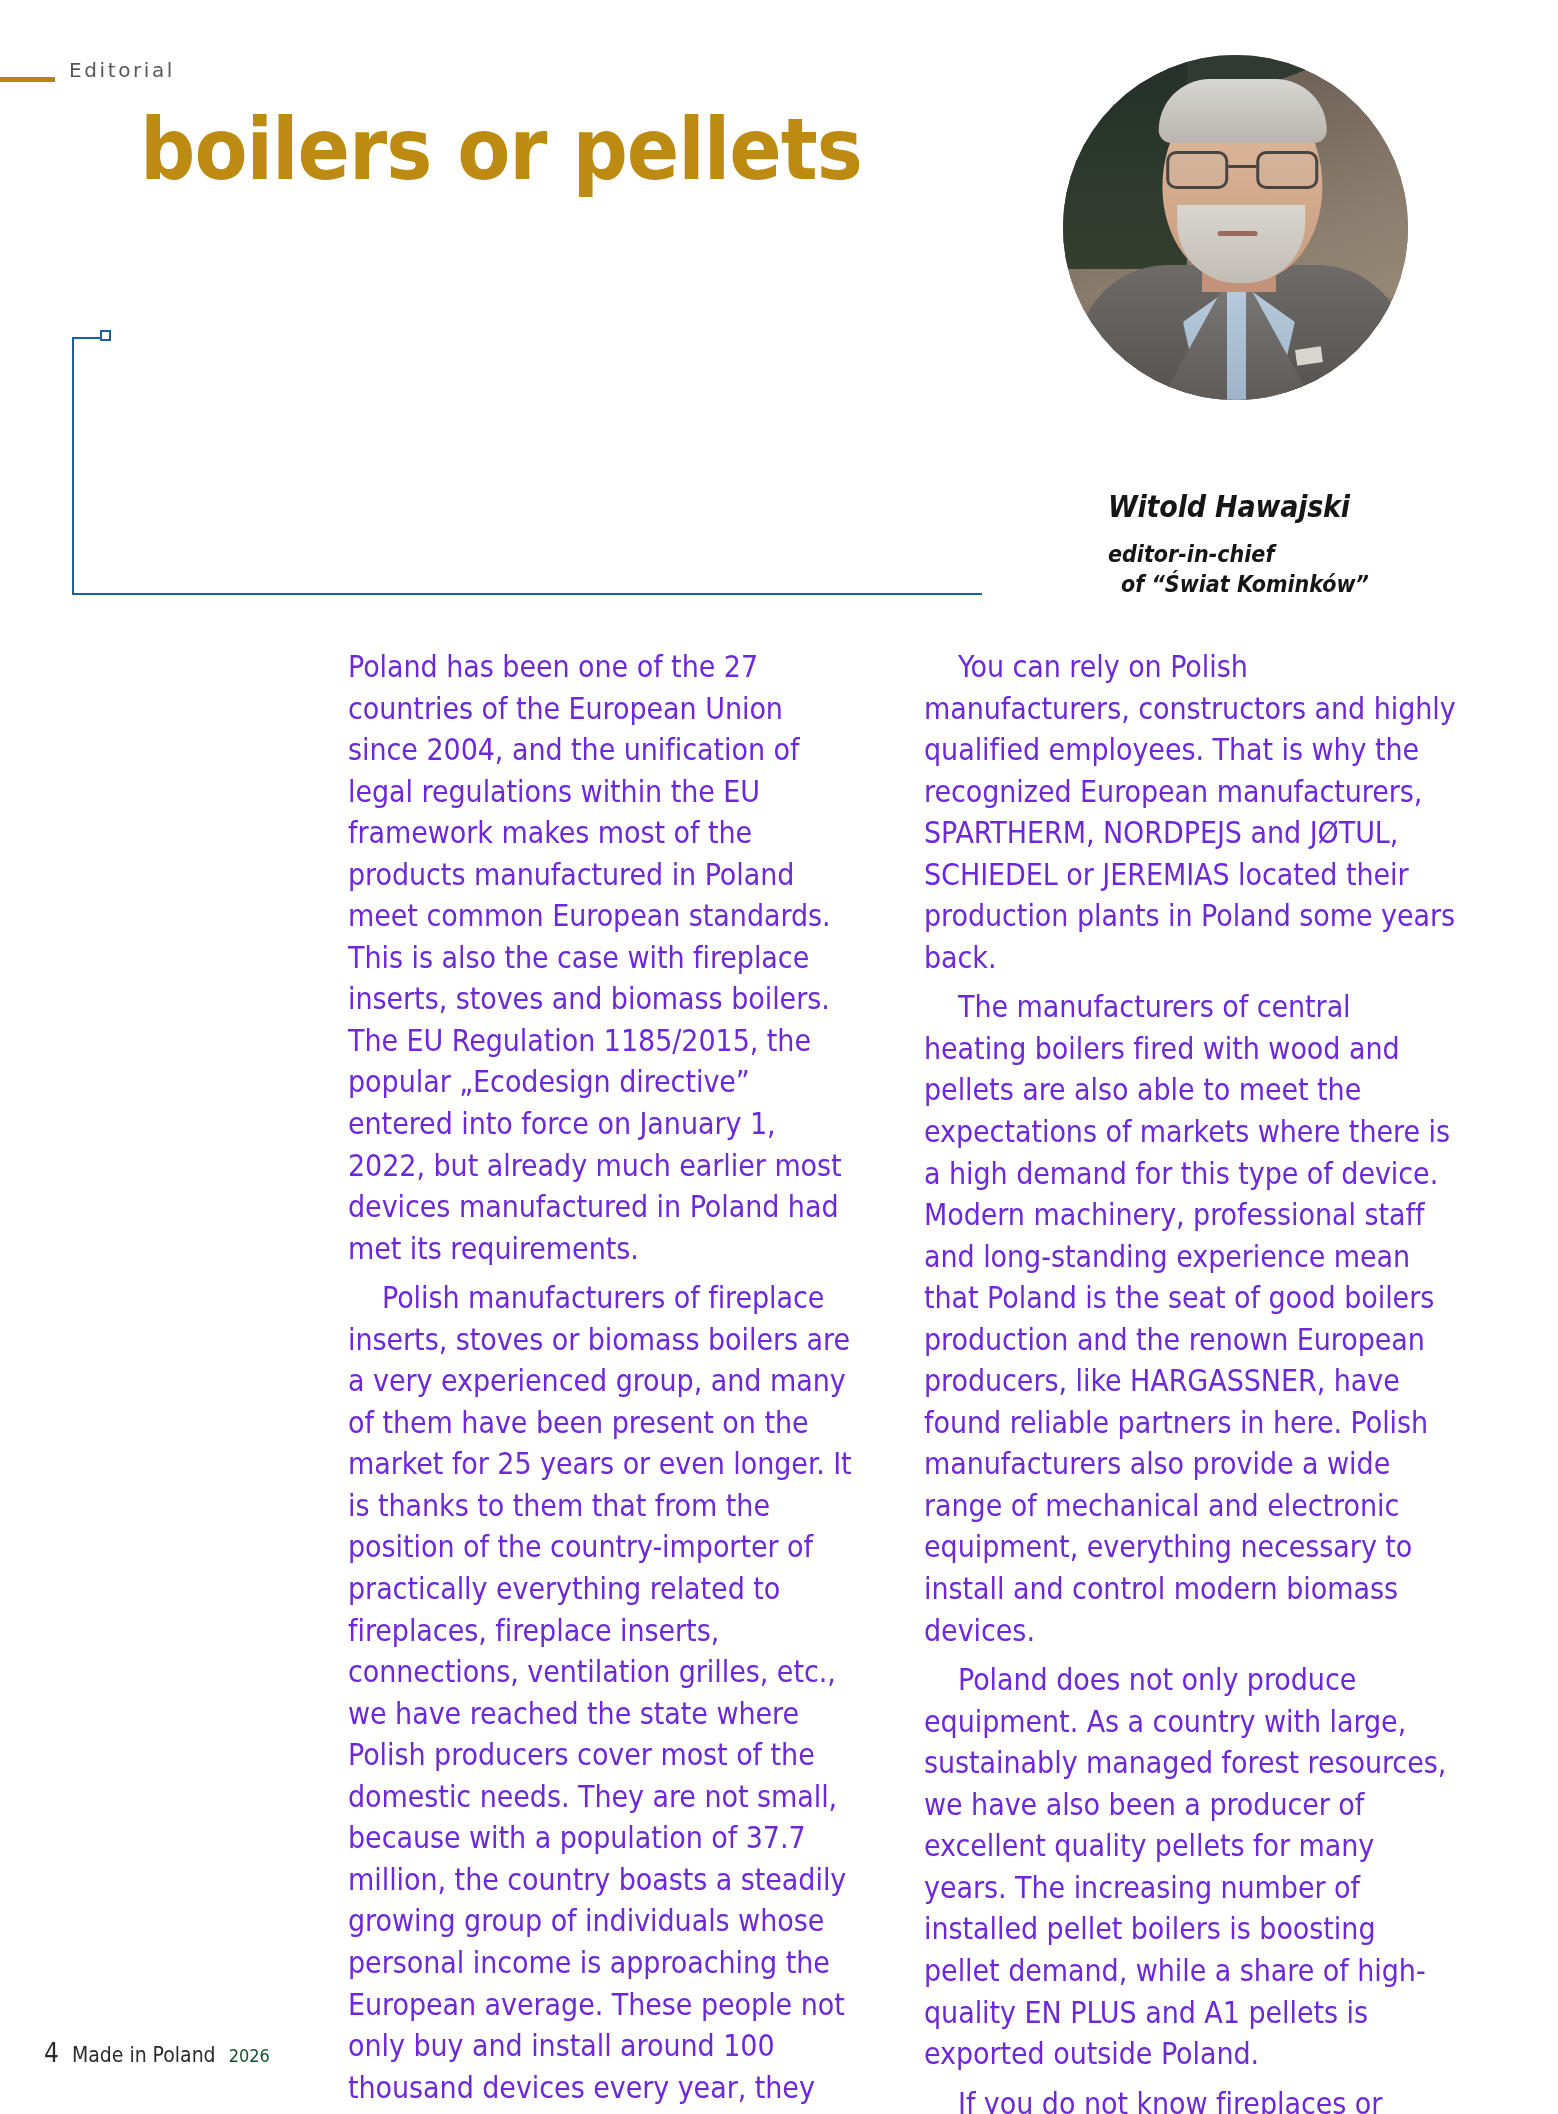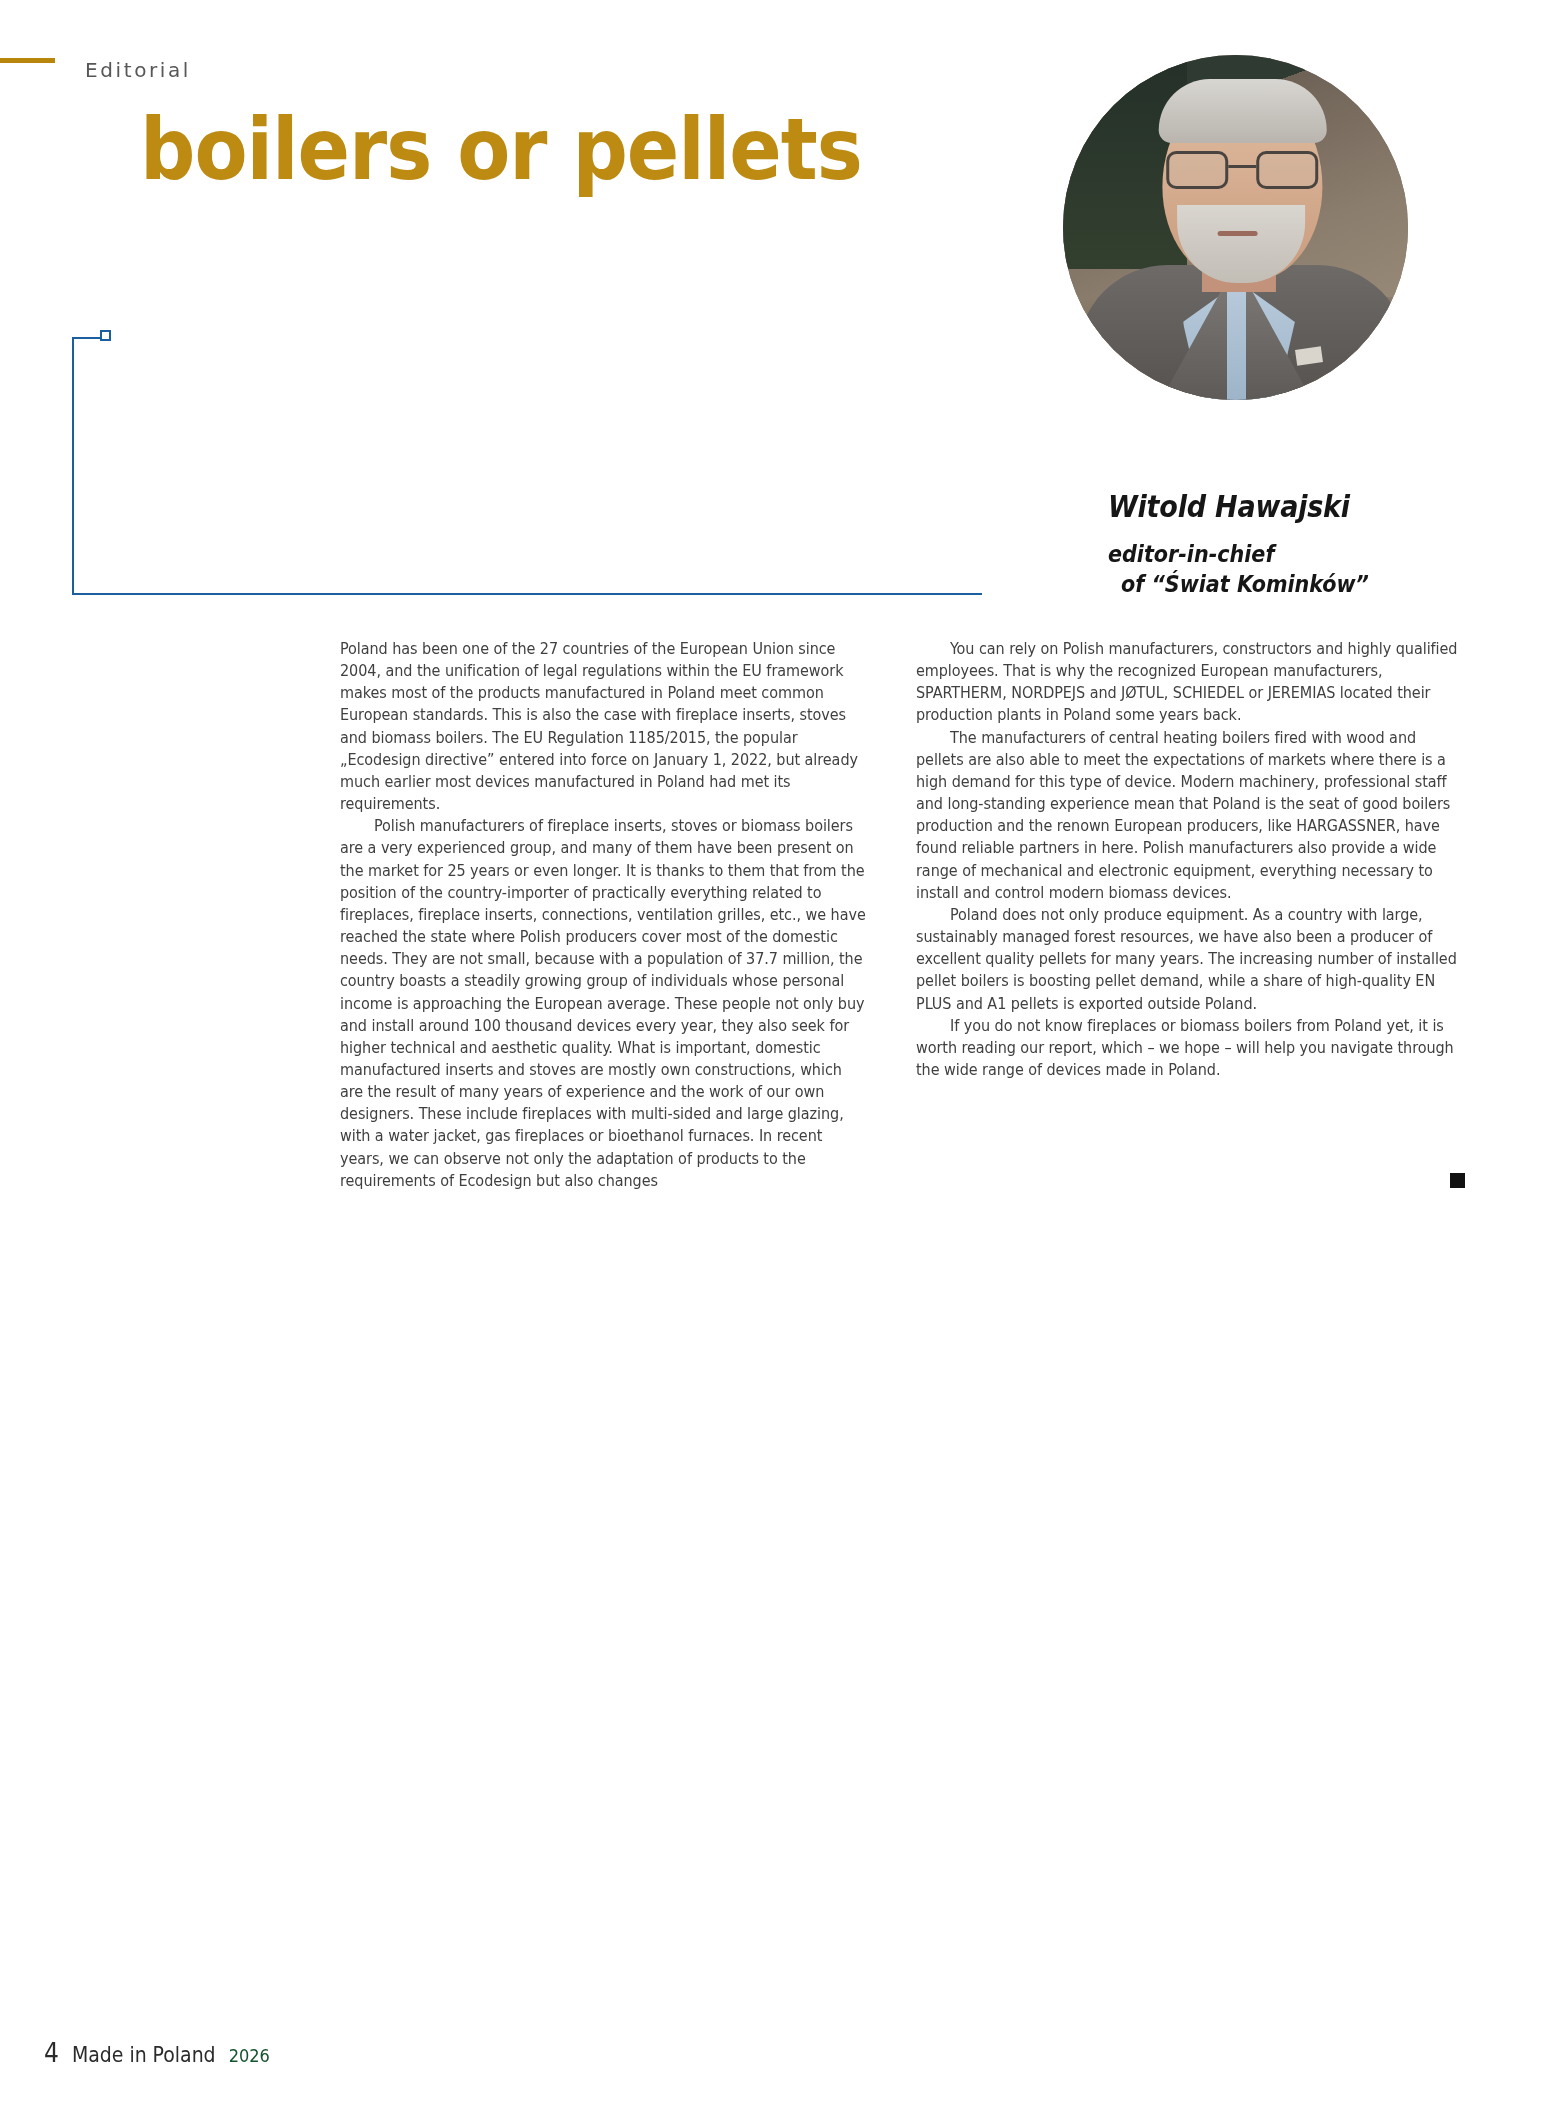--- a/index.html
+++ b/index.html
@@ -15,22 +15,22 @@
     overflow: hidden;
     -webkit-font-smoothing: antialiased;
   }
 
   
   .kicker-row {
     position: absolute;
     left: 0;
     top: 58px;
     display: flex;
-    align-items: flex-start;
-    gap: 16px;
+    align-items: flex-end;
+    gap: 0;
   }
   .kicker-rule {
     width: 55px;
     height: 5px;
     background: #b8860b;
     display: block;
   }
   .kicker-label {
     font-size: 20px;
     letter-spacing: 2.6px;
@@ -292,24 +292,24 @@
     left: 340px;
     top: 638px;
     width: 1125px;
     display: flex;
     gap: 48px;
   }
   .col {
     width: 528px;
   }
   .col p {
-    margin: 0;
-    font-size: 16px;
+    margin: 8px;
+    font-size: 30px;
     line-height: 1.385;
-    color: #404040;
+    color: #6d28d9;
     text-align: left;
     font-family: "DejaVu Sans Condensed", "DejaVu Sans", "Liberation Sans", sans-serif;
     letter-spacing: -0.05px;
     hyphens: none;
   }
   .col p.indent {
     text-indent: 34px;
   }
   .col p + p {
     margin-top: 0;

